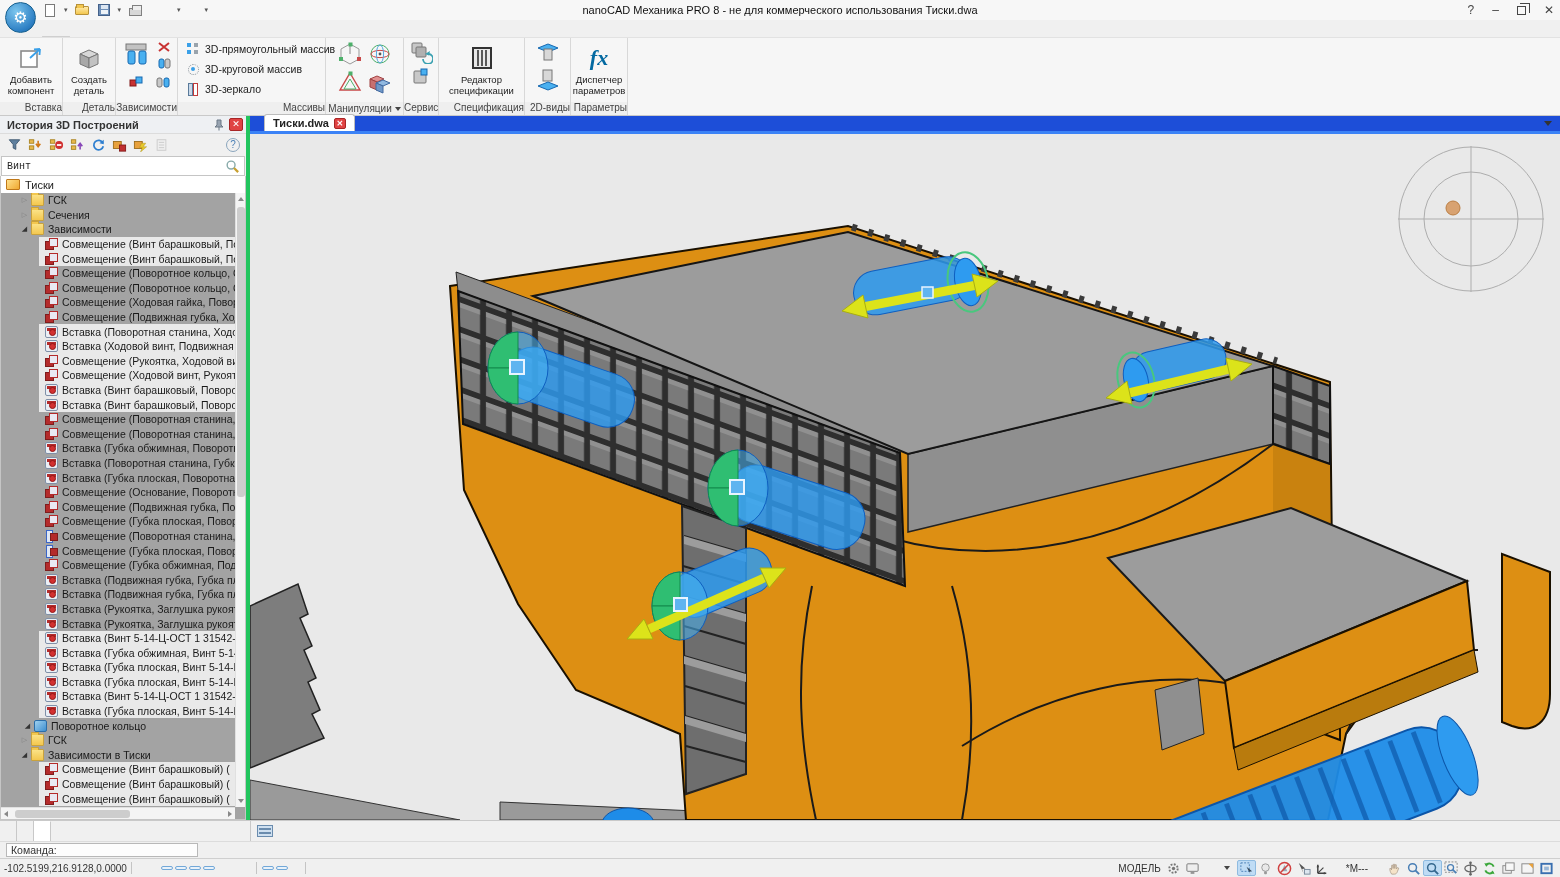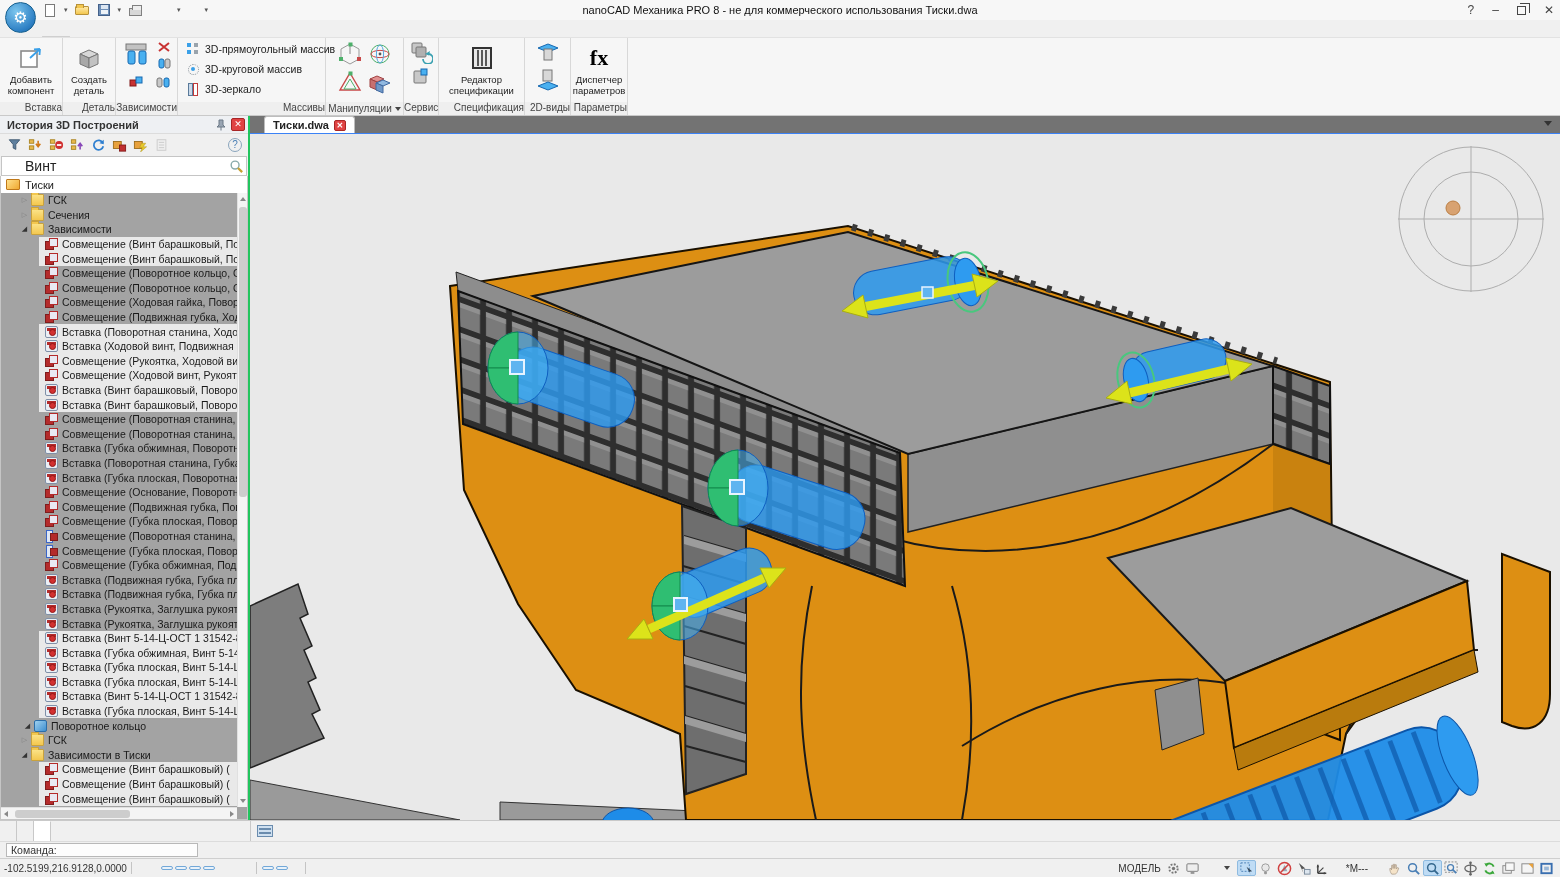--- a/index.html
+++ b/index.html
@@ -50,32 +50,32 @@
 .ic-waxis .ric::after{content:"+";position:absolute;left:0;bottom:-3px;font-size:9px;color:#3aa0e8;font-weight:bold}
 .ic-wpoint .ric::before{content:"+";position:absolute;left:3px;top:-1px;font-size:12px;font-weight:bold;color:#3aa0e8}
 
 .zgrid{display:grid;grid-template-columns:34px 20px;grid-template-rows:30px 24px;align-items:center;justify-items:center}
 .zcol{display:flex;flex-direction:column;gap:2px}
 .mini{width:16px;height:14px;display:flex;align-items:center;justify-content:center}
 .mgrid{display:grid;grid-template-columns:30px 30px;grid-template-rows:28px 28px;align-items:center;justify-items:center}
 .manlab{display:flex;align-items:center;justify-content:center;gap:3px}
 .caret-dn{width:0;height:0;border-left:3px solid transparent;border-right:3px solid transparent;border-top:4px solid #444;display:inline-block}
 .svcol{display:flex;flex-direction:column;gap:4px;align-items:center}
-.fx{font-family:"Liberation Serif",serif;font-weight:bold;font-size:22px;color:#000000}
+.fx{font-family:"Liberation Serif",serif;font-style:italic;font-weight:bold;font-size:22px;color:#0369a1}
 
 .main{display:flex;height:704px}
-.lpanel{width:250px;flex:none;background:#f0f0f0;border-right:2px solid #22c55e;display:flex;flex-direction:column}
+.lpanel{width:250px;flex:none;background:#f0f0f0;border-right:4px solid #22c55e;display:flex;flex-direction:column}
 .phead{height:18px;display:flex;align-items:center;padding:0 3px 0 7px;background:#eef0f3;border-bottom:1px solid #dcdcdc}
 .ptitle{flex:1;font-size:11px;font-weight:600;color:#333}
 .pclose{width:14px;height:13px;background:#e04343;border:1px solid #a82525;border-radius:2px;color:#fff;font-size:9px;line-height:11px;text-align:center;margin-left:4px}
 .ptools{height:22px;display:flex;align-items:center;gap:4px;padding:0 6px;background:#f0f0f0}
 .ti{width:17px;height:17px;display:flex;align-items:center;justify-content:center}
 .thelp{margin-left:auto;width:14px;height:14px;border:1px solid #8aa5bd;border-radius:50%;color:#4a7fb5;font-size:10px;line-height:12px;text-align:center}
 .psearch{height:20px;display:flex;align-items:center;background:#fff;border:1px solid #c5c5c5;margin:0 1px}
-.psearch input{flex:1;border:none;outline:none;font-size:14px;padding:0 23px;font-family:Liberation Sans, sans-serif;color:#222;background:transparent}
+.psearch input{flex:1;border:none;outline:none;font-size:10px;padding:0 5px;font-family:Liberation Mono, monospace;color:#222;background:transparent}
 .rootrow{height:17px;display:flex;align-items:center;gap:5px;padding-left:5px;background:#fff;border-left:1px solid #c5c5c5;border-right:1px solid #c5c5c5;font-size:11px}
 .root-icon{width:14px;height:11px;background:linear-gradient(135deg,#ffe08a,#f0a830);border:1px solid #c07818;border-radius:1px}
 .treewrap{flex:1;background:#a3a3a3;border:1px solid #c5c5c5;border-top:none;position:relative;overflow:hidden}
 .trees{position:absolute;inset:0 10px 12px 0;overflow:hidden}
 .trow{display:flex;align-items:center;height:14.6px;font-size:10.5px;white-space:nowrap;cursor:default}
 .trow.hl{background:linear-gradient(to right,transparent 38px,#e9e9e9 38px)}
 .trow .arrow{width:13px;flex:none;text-align:center;font-size:7px}
 .trow:not([data-arrow]) .arrow{display:none}
 .trow[data-arrow="c"] .arrow::before{content:"▷";color:#808080}
 .trow[data-arrow="e"] .arrow::before{content:"◢";color:#333}
@@ -97,21 +97,21 @@
 .vchev{position:absolute;left:2px;width:0;height:0;border-left:3px solid transparent;border-right:3px solid transparent}
 .vchev.up{top:4px;border-bottom:4px solid #888}
 .vchev.dn{bottom:4px;border-top:4px solid #888}
 .hscroll{position:absolute;left:0;right:10px;bottom:0;height:12px;background:#f4f4f4;border-top:1px solid #e0e0e0}
 .hthumb{position:absolute;left:14px;top:2px;width:115px;height:8px;background:#cdcdcd;border-radius:3px}
 .hchev{position:absolute;top:3px;width:0;height:0;border-top:3px solid transparent;border-bottom:3px solid transparent}
 .hchev.lt{left:3px;border-right:4px solid #888}
 .hchev.rt{right:3px;border-left:4px solid #888}
 
 .rside{flex:1;display:flex;flex-direction:column;min-width:0}
-.doctabs{height:18px;background:#737373;border-bottom:1px solid #3b82f6;display:flex;align-items:flex-end;position:relative}
+.doctabs{height:18px;background:#1d4ed8;border-bottom:3px solid #3b82f6;display:flex;align-items:flex-end;position:relative}
 .doctab{display:flex;align-items:center;gap:5px;background:#fff;border:1px solid #bdbdbd;border-bottom:none;height:17px;margin-left:14px;padding:0 8px;font-size:11px;font-weight:bold;border-radius:3px 3px 0 0}
 .dclose{width:12px;height:11px;background:#e04343;border:1px solid #a82525;border-radius:2px;color:#fff;font-size:8px;line-height:10px;text-align:center}
 .dcaret{position:absolute;right:8px;top:5px;width:0;height:0;border-left:4px solid transparent;border-right:4px solid transparent;border-top:5px solid #333}
 .viewport{flex:1;position:relative;background:#e9e9e9;overflow:hidden}
 .vbar{position:absolute;left:8px;top:4px;display:flex;gap:5px;z-index:5}
 .vbtn{background:#d9d9d9;color:#adadad;font-size:11px;line-height:17px;padding:0 10px;border-radius:3px}
 .vbtn:first-child{padding:0 8px}
 
 .tabsrow{height:21px;display:flex;background:#f0f0f0;border-top:1px solid #c9c9c9}
 .ltabs{width:250px;flex:none;display:flex}

